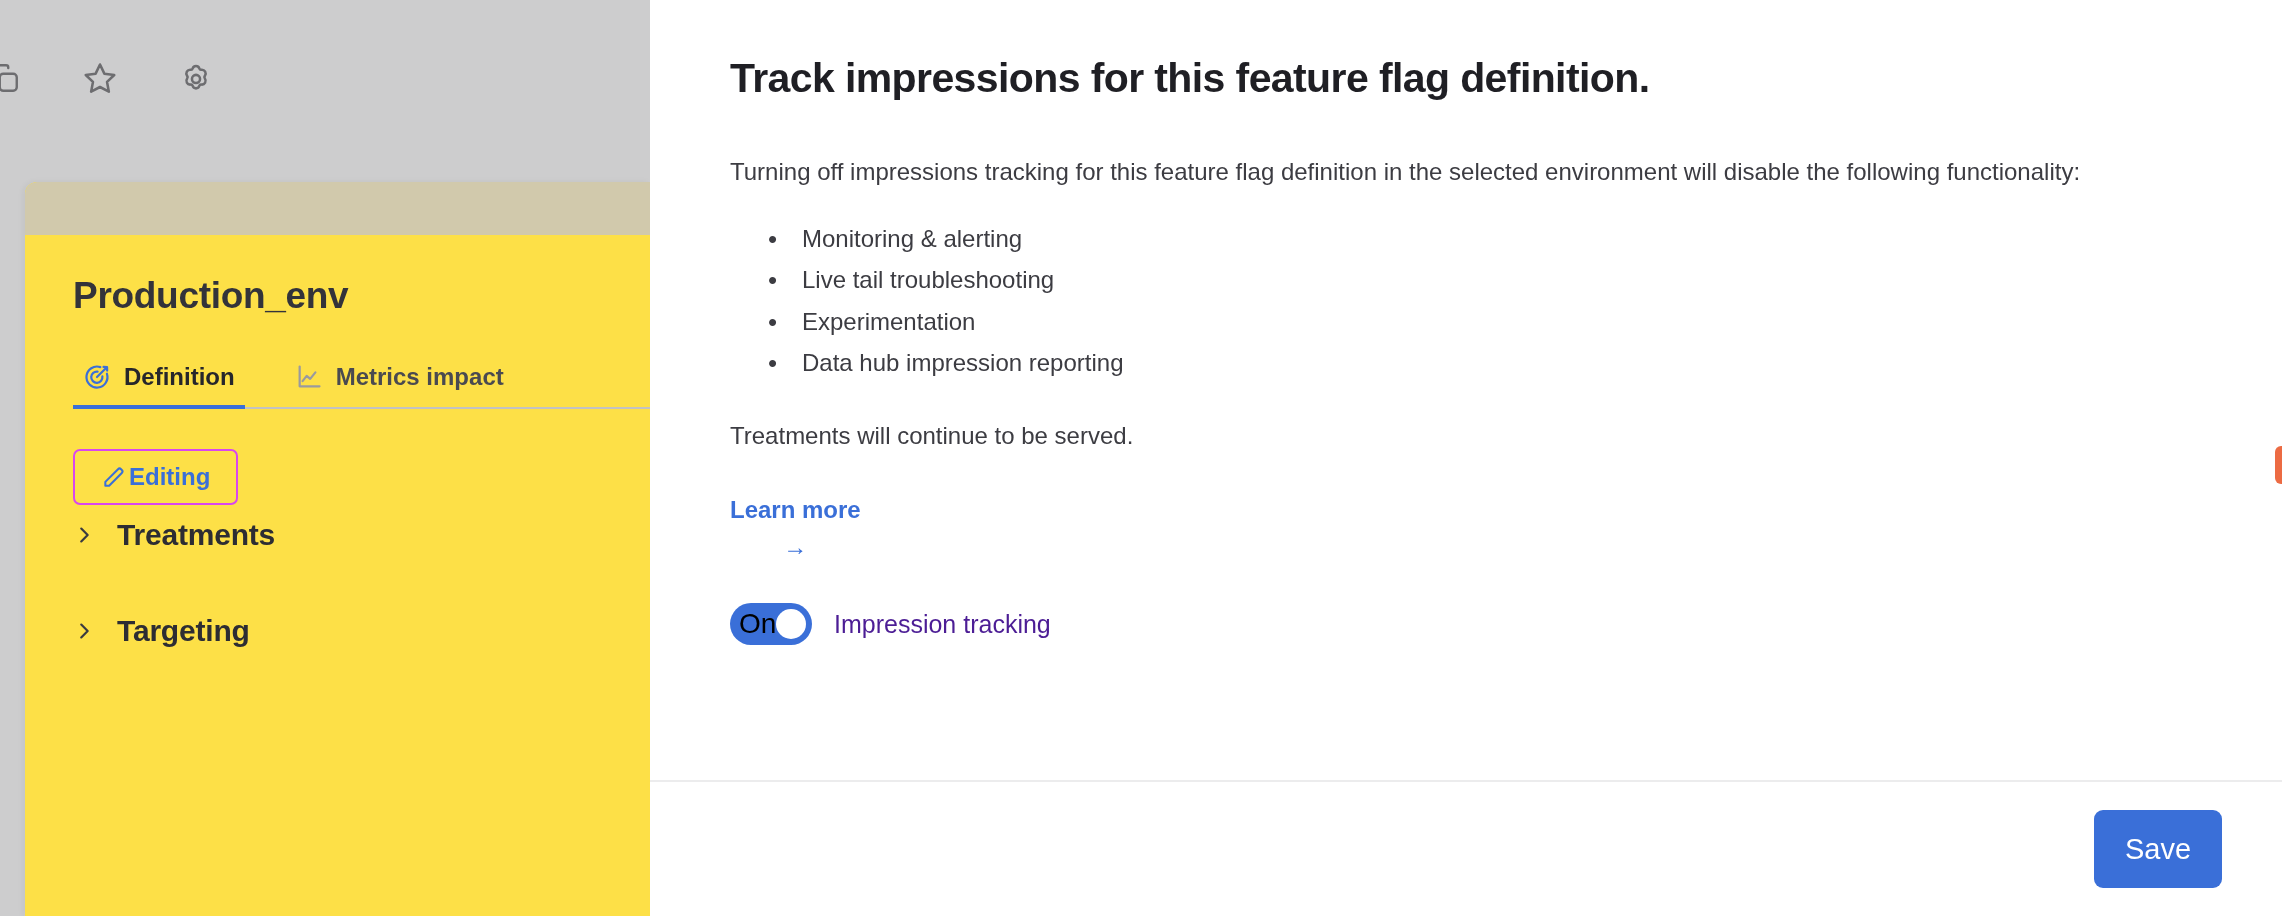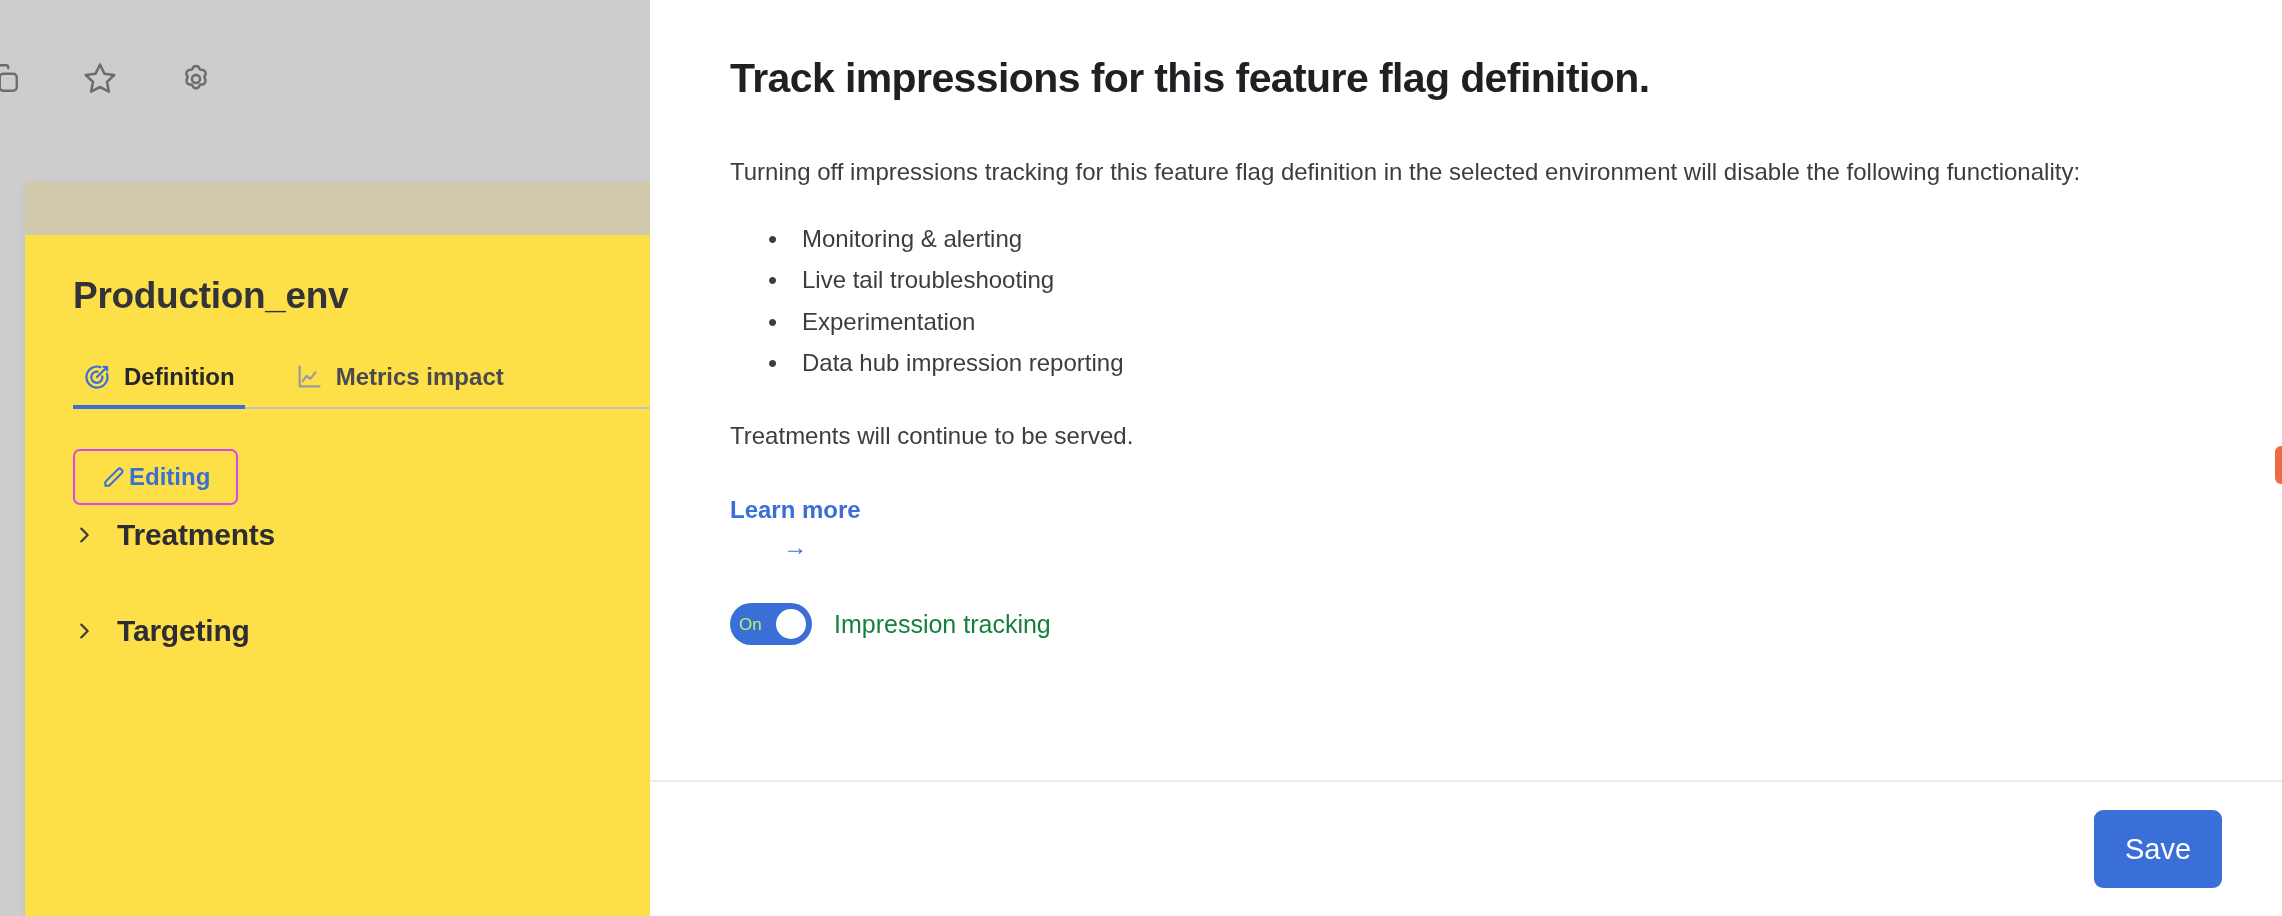--- a/index.html
+++ b/index.html
@@ -244,39 +244,39 @@
     display: flex;
     align-items: center;
     justify-content: flex-start;
     padding: 0 7px;
     cursor: pointer;
     position: relative;
     border: none;
     flex: 0 0 auto;
   }
   .switch-text {
-    color: #bef264;
-    font-size: 17px;
+    color: #000000;
+    font-size: 28px;
     font-weight: 400;
     line-height: 1;
     margin-left: 2px;
     font-family: inherit;
   }
   .switch-knob {
     position: absolute;
     right: 6px;
     top: 6px;
     width: 30px;
     height: 30px;
     border-radius: 50%;
     background: #ffffff;
   }
   .toggle-label {
     font-size: 25px;
-    color: #15803d;
+    color: #4c1d95;
   }
 
   
   .modal-footer {
     flex: 0 0 auto;
     height: 136px;
     border-top: 2px solid #ececed;
     display: flex;
     align-items: center;
     justify-content: flex-end;

